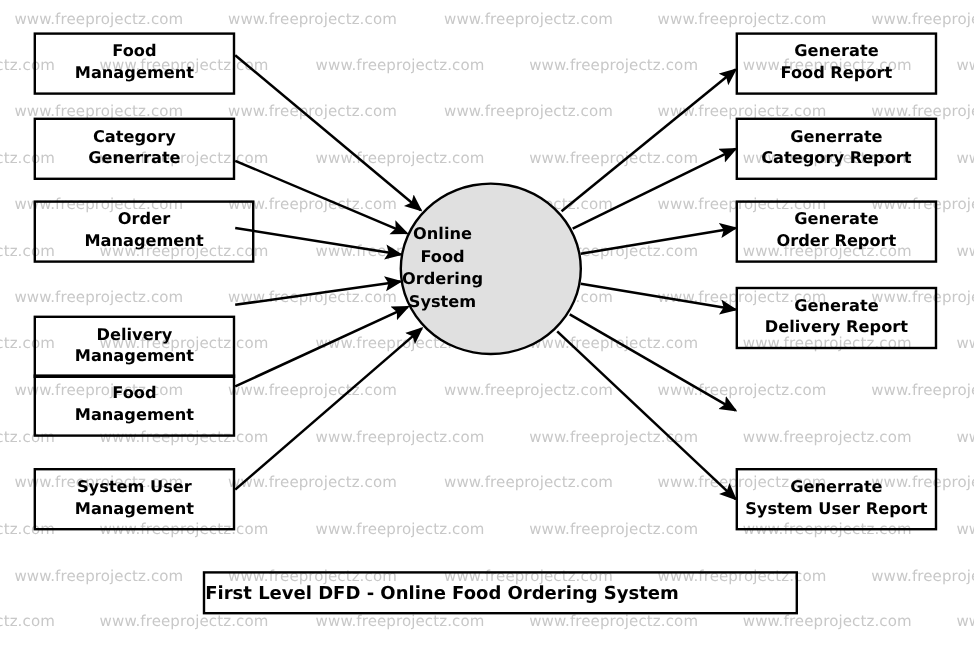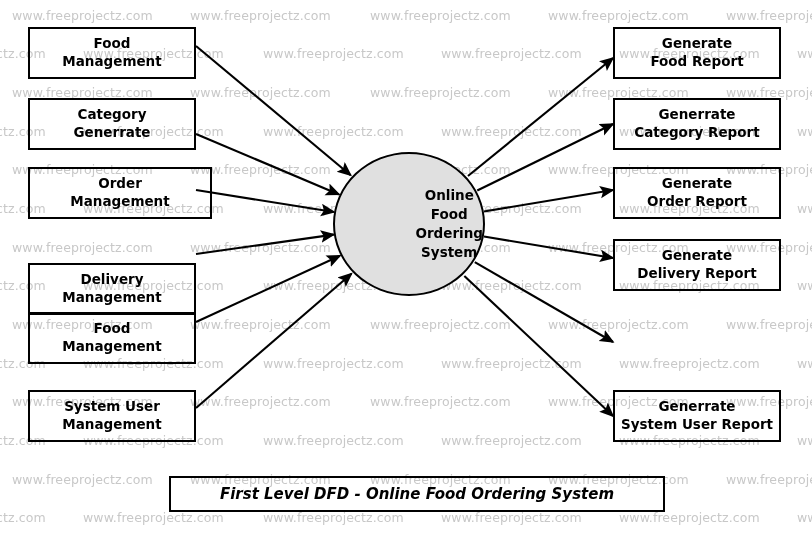--- a/index.html
+++ b/index.html
@@ -73,43 +73,42 @@
   }
 
   .process-circle {
     position: absolute;
     box-sizing: border-box;
     border: 2.5px solid #000000;
     border-radius: 50%;
     background: #e0e0e0;
     display: flex;
     align-items: center;
-    justify-content: flex-end;
+    justify-content: flex-start;
     text-align: center;
     z-index: 4;
   }
   .process-label {
     font-family: "DejaVu Sans", sans-serif;
     font-weight: bold;
     font-size: 13.5px;
     color: #000000;
     line-height: 1.42;
     white-space: pre-line;
   }
 
   .caption-box {
     position: absolute;
     box-sizing: border-box;
     border: 2.5px solid #000000;
     background: transparent;
     display: flex;
     align-items: center;
-    justify-content: center;
+    justify-content: flex-start;
     z-index: 4;
-    font-style: italic;
   }
   .caption-label {
     font-family: "DejaVu Sans", sans-serif;
     font-weight: bold;
     font-size: 15px;
     color: #000000;
     white-space: nowrap;
   }
 </style>
 </head>

